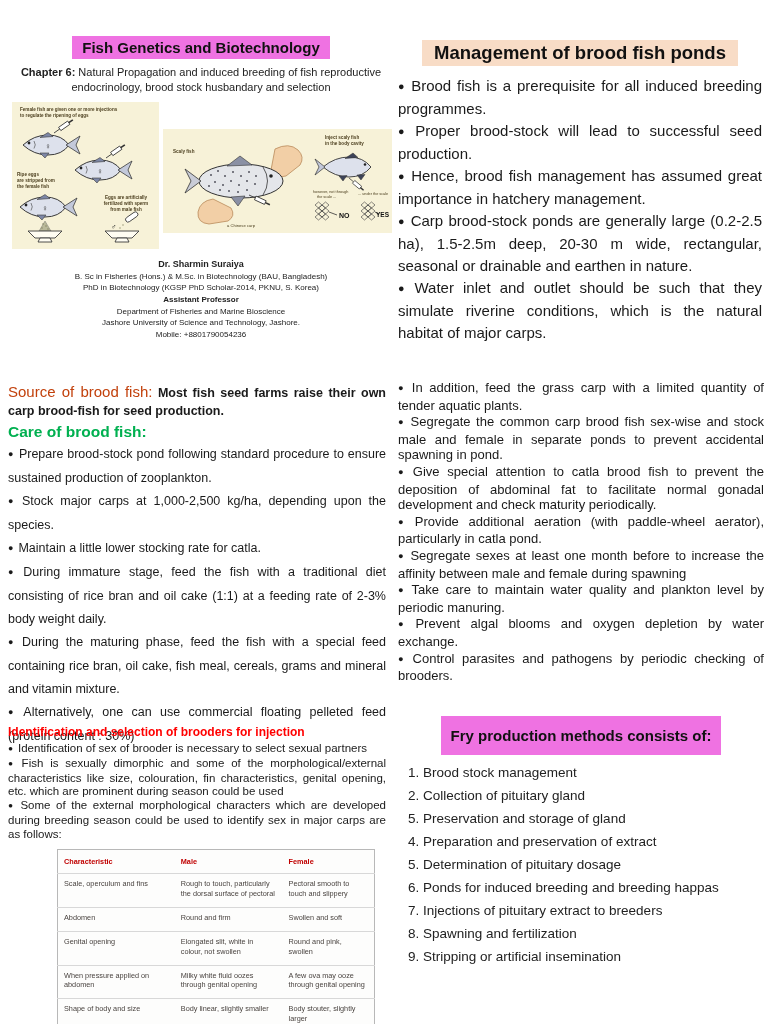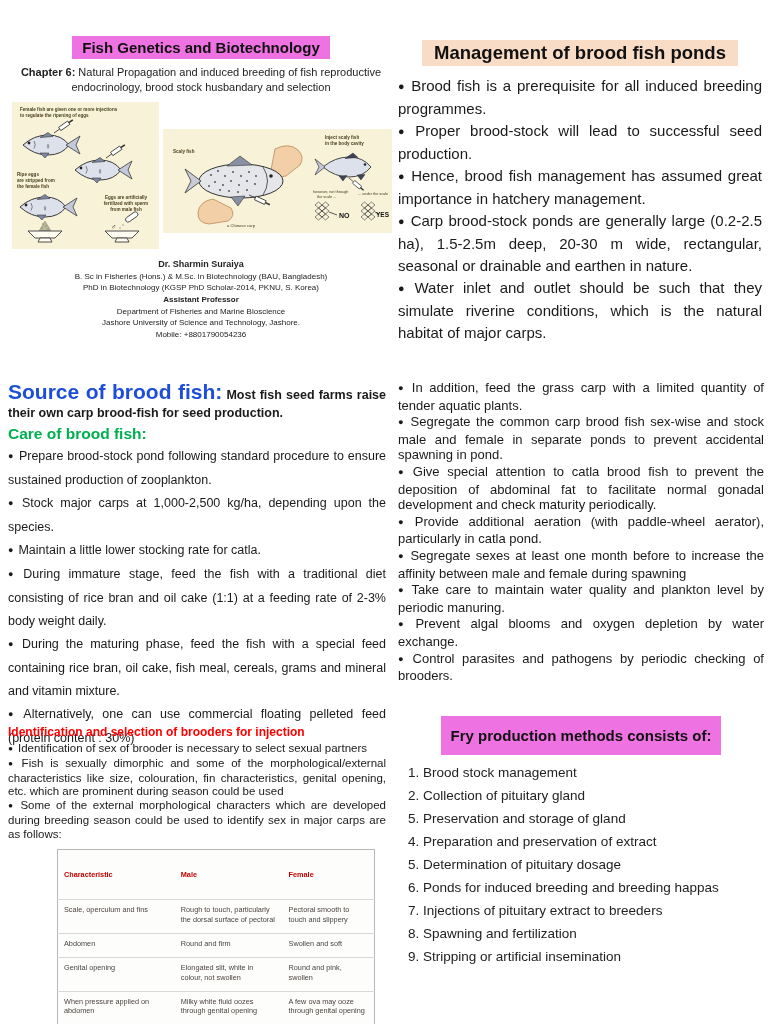--- a/index.html
+++ b/index.html
@@ -23,36 +23,36 @@
   .s2 { left:398px; top:40px; width:364px; }
   .s2 .twrap { text-align:center; }
   .s2 .title { display:inline-block; background:#f8dcc6; color:#111; font-weight:bold; font-size:18.5px; padding:2px 12px; }
   .s2 .body { margin-top:9px; }
   .s2 p { font-size:15px; line-height:22px; margin:0; text-align:justify; }
   .blt::before { content:"●"; font-size:0.72em; margin-right:5px; position:relative; top:-1px; }
 
   
   .s3 { left:8px; top:383px; width:378px; }
   .s3 .lead { font-size:12.5px; font-weight:bold; line-height:18px; text-align:justify; }
-  .h-blue { color:#1d4ed8; font-weight:bold; font-size:21px; }
+  .h-blue { color:#c2410c; font-weight:normal; font-size:15px; }
   .h-green { color:#00b050; font-weight:bold; font-size:15.5px; margin:3px 0 2px; }
   .s3 p.b { font-size:12.5px; line-height:23px; margin:0; text-align:justify; }
 
   
   .s4 { left:398px; top:380px; width:366px; }
   .s4 p { font-size:13px; line-height:15.6px; margin:0 0 1px; text-align:justify; }
 
   
   .s5 { left:8px; top:718px; width:378px; }
   .s5 .head { color:#ff0000; font-weight:bold; font-size:12px; margin:7px 0 3px; }
   .s5 p.b { font-size:11.5px; line-height:13.8px; margin:0; text-align:justify; }
   .tablewrap { margin:7px 0 0 49px; width:318px; }
   .s5 table { width:100%; border-collapse:collapse; border:1px solid #b8b8b8; background:#fdfdfc; }
   .s5 td { font-size:7.3px; line-height:1.35; padding:5px 6px 8px; vertical-align:top; text-align:left; color:#4a4440; }
-  .s5 tr.hd td { color:#c00000; font-weight:bold; padding:20px 6px; }
+  .s5 tr.hd td { color:#c00000; font-weight:bold; padding:7px 6px; }
   .s5 tbody tr + tr td { border-top:1px solid #d8d8d8; }
 
   
   .s6 { left:400px; top:716px; width:362px; }
   .s6 .twrap { text-align:center; }
   .s6 .title { display:inline-block; background:#ef72e2; color:#111; font-weight:bold; font-size:15px; padding:11px 10px; }
   .s6 ul { list-style:none; margin:10px 0 0 8px; padding:0; }
   .s6 li { font-size:13.5px; color:#222; margin-bottom:8px; }
 </style>
 </head>

